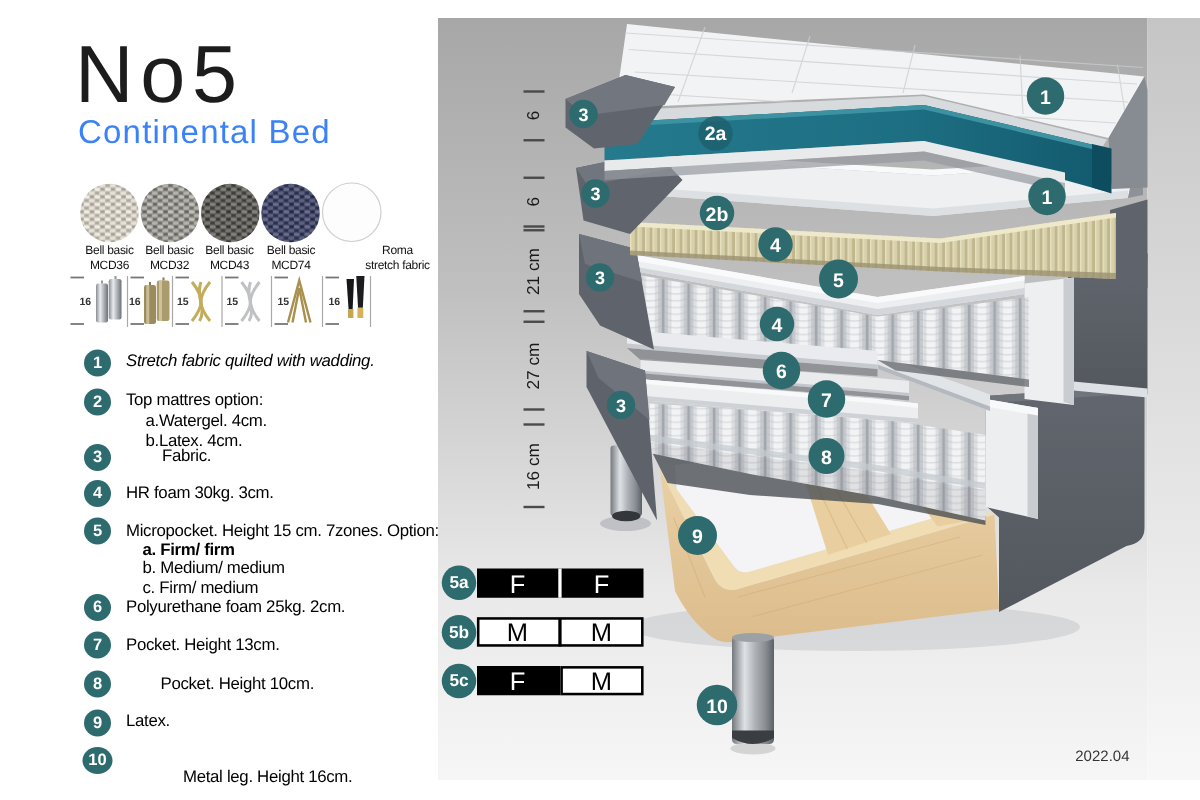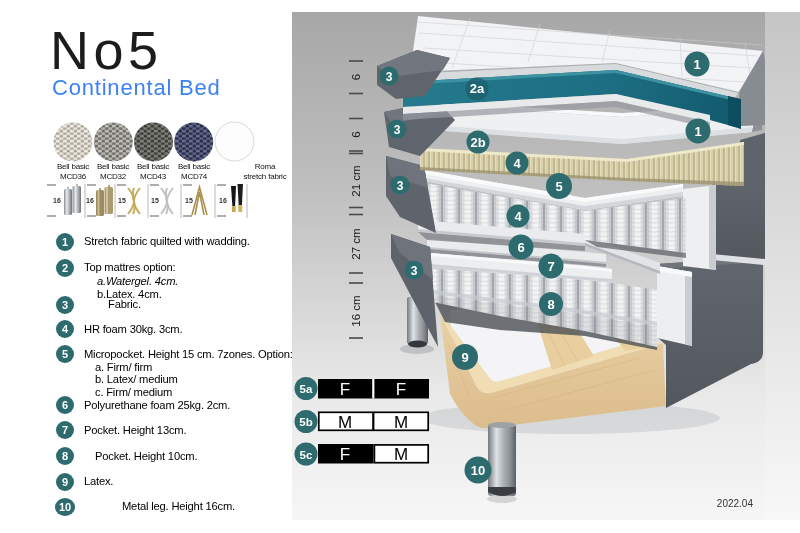--- a/index.html
+++ b/index.html
@@ -151,53 +151,53 @@
 
   <g>
     <path d="M231,186 L236,186 L235,208 L232.5,208 Z" fill="#17171a"></path>
     <path d="M237.5,184 L243,184 L241.8,207 L238.8,207 Z" fill="#1d1d20"></path>
     <rect x="232" y="206" width="3.6" height="6" fill="#c8a64e"></rect>
     <rect x="238.3" y="205" width="3.9" height="7" fill="#d4b35c"></rect>
   </g>
 </svg>
 
 <div class="lc" style="left:56px;top:232.5px;">1</div>
-<div class="li" style="left:84px;top:235px;">Stretch fabric quilted with wadding.</div>
+<div class="li" style="left:84px;top:235px;font-style:italic;">Stretch fabric quilted with wadding.</div>
 
 <div class="lc" style="left:56px;top:258.5px;">2</div>
 <div class="li" style="left:84px;top:261px;">Top mattres option:</div>
-<div class="li" style="left:97px;top:274.5px;font-style:italic;">a.Watergel. 4cm.</div>
+<div class="li" style="left:97px;top:274.5px;">a.Watergel. 4cm.</div>
 <div class="li" style="left:97px;top:288px;">b.Latex. 4cm.</div>
 
 <div class="lc" style="left:56px;top:295.5px;">3</div>
 <div class="li" style="left:84px;top:298px;margin-left:24px;">Fabric.</div>
 
 <div class="lc" style="left:56px;top:320px;">4</div>
 <div class="li" style="left:84px;top:322.5px;">HR foam 30kg. 3cm.</div>
 
 <div class="lc" style="left:56px;top:345px;">5</div>
 <div class="li" style="left:84px;top:347.5px;text-align:center;">Micropocket. Height 15 cm. 7zones. Option:</div>
-<div class="li" style="left:95px;top:360.5px;">a. Firm/ firm</div>
-<div class="li" style="left:95px;top:373px;">b. Latex/ medium</div>
+<div class="li" style="left:95px;top:360.5px;font-weight:bold;">a. Firm/ firm</div>
+<div class="li" style="left:95px;top:373px;">b. Medium/ medium</div>
 <div class="li" style="left:95px;top:385.5px;">c. Firm/ medium</div>
 
 <div class="lc" style="left:56px;top:396px;">6</div>
 <div class="li" style="left:84px;top:398.5px;">Polyurethane foam 25kg. 2cm.</div>
 
 <div class="lc" style="left:56px;top:421px;">7</div>
 <div class="li" style="left:84px;top:423.5px;">Pocket. Height 13cm.</div>
 
 <div class="lc" style="left:56px;top:447px;">8</div>
-<div class="li" style="left:72px;top:449.5px;padding-left:23px;">Pocket. Height 10cm.</div>
+<div class="li" style="left:84px;top:449.5px;padding-left:23px;">Pocket. Height 10cm.</div>
 
 <div class="lc" style="left:56px;top:472.5px;">9</div>
 <div class="li" style="left:84px;top:475px;">Latex.</div>
 
 <div class="lc" style="left:55px;top:498px;width:20px;">10</div>
-<div class="li" style="left:84px;top:500px;padding-left:38px;">Metal leg. Height 16cm.</div>
+<div class="li" style="left:84px;top:512px;padding-left:38px;">Metal leg. Height 16cm.</div>
 
 <svg class="abs" style="left:0;top:0;" width="800" height="533" viewBox="0 0 800 533" font-family="Liberation Sans,sans-serif">
 <defs>
   <linearGradient id="photobg" x1="0" y1="0" x2="0" y2="1">
     <stop offset="0" stop-color="#a7a7a7"></stop>
     <stop offset="0.35" stop-color="#bfbfbf"></stop>
     <stop offset="0.75" stop-color="#e9e9e9"></stop>
     <stop offset="1" stop-color="#f6f6f6"></stop>
   </linearGradient>
   <linearGradient id="sidebg" x1="0" y1="0" x2="0" y2="1">

